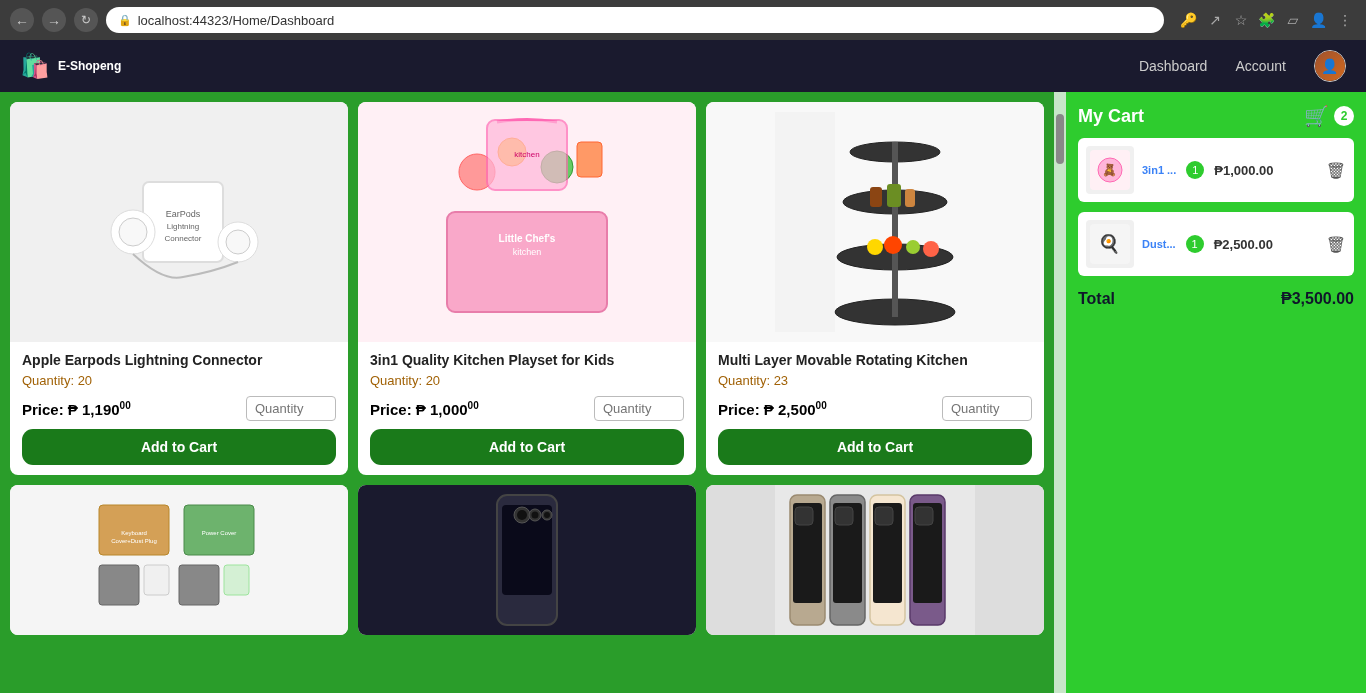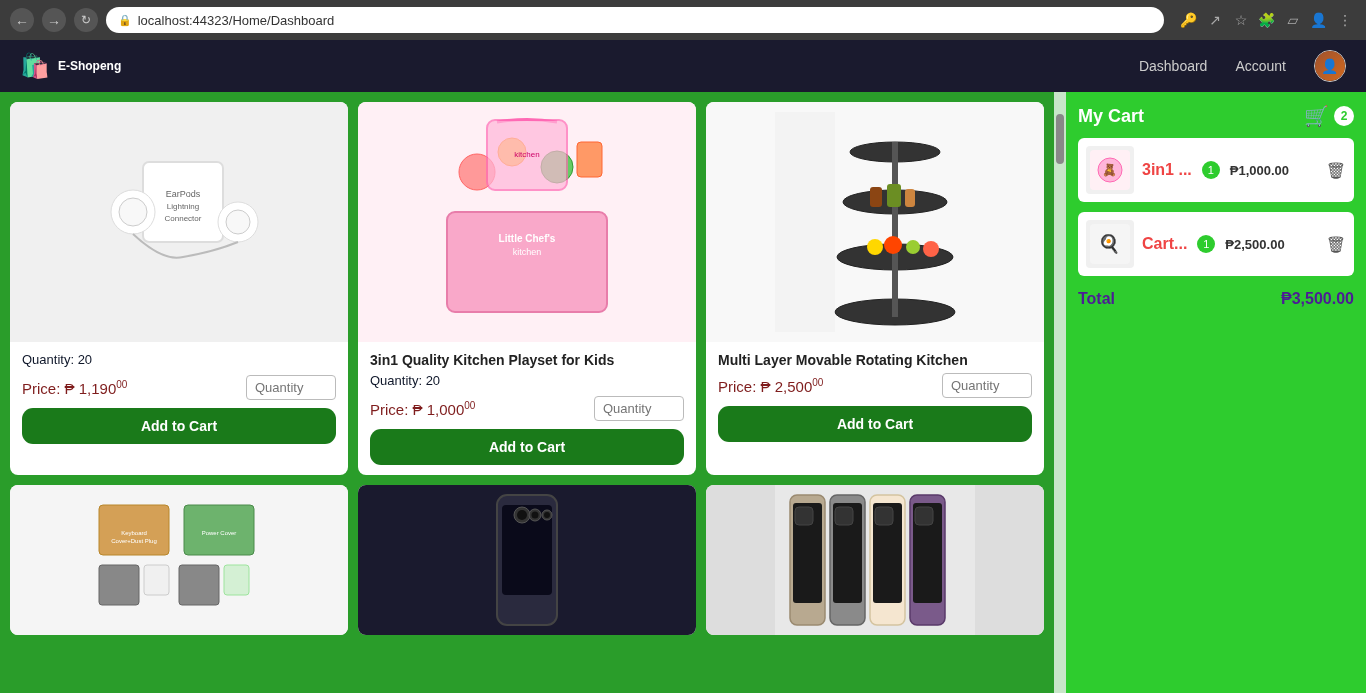--- a/index.html
+++ b/index.html
@@ -85,25 +85,25 @@
     .product-image-container {
       height: 240px;
       background: #f5f5f5;
       display: flex;
       align-items: center;
       justify-content: center;
       overflow: hidden;
     }
     .product-info { padding: 10px 12px; }
     .product-name { font-size: 14px; font-weight: bold; color: #222; margin-bottom: 5px; }
-    .product-quantity { font-size: 13px; color: #0f172a; margin-bottom: 8px; }
+    .product-quantity { font-size: 13px; color: #a16207; margin-bottom: 8px; }
     .product-price-row {
       display: flex; align-items: center; justify-content: space-between; margin-bottom: 8px;
     }
-    .product-price { color: #7f1d1d; font-size: 15px; font-weight: normal; }
+    .product-price { color: #000000; font-size: 15px; font-weight: bold; }
     .quantity-input {
       border: 1px solid #bbb; border-radius: 4px;
       padding: 4px 8px; font-size: 13px; color: #888;
       width: 90px; outline: none;
     }
     .add-to-cart-btn {
       width: 100%; padding: 10px;
       background: #1a7a1a; color: #fff;
       border: none; border-radius: 11px;
       font-size: 14px; cursor: pointer; font-weight: bold;
@@ -133,32 +133,32 @@
     .cart-item {
       background: #fff; border-radius: 6px;
       display: flex; align-items: center; padding: 8px; gap: 8px;
     }
     .cart-item-img {
       width: 48px; height: 48px; background: #f0f0f0;
       border-radius: 4px; display: flex; align-items: center; justify-content: center;
       font-size: 24px; flex-shrink: 0;
     }
     .cart-item-info { flex: 1; }
-    .cart-item-name { font-size: 16px; color: #ef4444; font-weight: bold; }
+    .cart-item-name { font-size: 11px; color: #3b82f6; font-weight: bold; }
     .cart-item-qty-badge {
       display: inline-flex; align-items: center; justify-content: center;
       background: #2ecc2e; color: #fff; border-radius: 50%;
       width: 18px; height: 18px; font-size: 11px; margin: 0 4px;
     }
     .cart-item-price { font-size: 13px; color: #333; font-weight: bold; }
     .cart-item-delete { color: #555; cursor: pointer; font-size: 16px; flex-shrink: 0; }
     .cart-item-row { display: flex; align-items: center; gap: 6px; }
     .cart-total-row {
       display: flex; justify-content: space-between; align-items: center;
-      color: #4c1d95; font-size: 16px; font-weight: bold; padding: 4px 0;
+      color: #0f172a; font-size: 16px; font-weight: bold; padding: 4px 0;
     }
   </style>
 </head>
 <body>
 
 <div class="browser-chrome">
   <button class="nav-btn">←</button>
   <button class="nav-btn">→</button>
   <button class="nav-btn reload-btn">↻</button>
   <div class="address-bar">
@@ -190,39 +190,40 @@
   </div>
 </div>
 
 <div class="main-layout">
 
   <div class="products-area">
     <div class="products-grid">
 
       <div class="product-card">
         <div class="product-image-container" style="background: #f0f0f0;">
-          <div style="width:100%;height:100%;display:flex;justify-content:center;margin-left:8px;">
+          <div style="width:100%;height:100%;display:flex;align-items:center;justify-content:center;margin-left:8px;">
             <svg width="200" height="200" viewBox="0 0 200 200">
               <rect width="200" height="200" fill="#f0f0f0"></rect>
 
               <rect x="60" y="60" width="80" height="80" rx="6" fill="#fff" stroke="#ddd" stroke-width="2"></rect>
               <text x="100" y="95" text-anchor="middle" font-size="9" fill="#666">EarPods</text>
               <text x="100" y="107" text-anchor="middle" font-size="8" fill="#666">Lightning</text>
               <text x="100" y="119" text-anchor="middle" font-size="8" fill="#666">Connector</text>
 
               <circle cx="50" cy="110" r="22" fill="#fff" stroke="#ddd" stroke-width="1"></circle>
               <circle cx="50" cy="110" r="14" fill="#f8f8f8" stroke="#ccc" stroke-width="1"></circle>
               <circle cx="155" cy="120" r="20" fill="#fff" stroke="#ddd" stroke-width="1"></circle>
               <circle cx="155" cy="120" r="12" fill="#f8f8f8" stroke="#ccc" stroke-width="1"></circle>
 
               <path d="M50 132 Q80 160 100 155 Q130 150 155 140" stroke="#bbb" stroke-width="2" fill="none"></path>
             </svg>
           </div>
         </div>
         <div class="product-info">
+          <div class="product-name">Apple Earpods Lightning Connector</div>
           <div class="product-quantity">Quantity: 20</div>
           <div class="product-price-row">
             <span class="product-price">
               Price: <span>₱ 1,190</span><sup style="font-size:10px">00</sup>
             </span>
             <input class="quantity-input" type="number" min="1" placeholder="Quantity" style="">
           </div>
           <button class="add-to-cart-btn">Add to Cart</button>
         </div>
       </div>
@@ -285,20 +286,21 @@
               <circle cx="118" cy="133" r="9" fill="#FF4500"></circle>
               <circle cx="138" cy="135" r="7" fill="#9ACD32"></circle>
               <circle cx="156" cy="137" r="8" fill="#FF6347"></circle>
 
               <rect x="0" y="0" width="60" height="220" fill="#e8e8e8" opacity="0.3"></rect>
             </svg>
           </div>
         </div>
         <div class="product-info">
           <div class="product-name">Multi Layer Movable Rotating Kitchen</div>
+          <div class="product-quantity">Quantity: 23</div>
           <div class="product-price-row">
             <span class="product-price">
               Price: <span>₱ 2,500</span><sup style="font-size:10px">00</sup>
             </span>
             <input class="quantity-input" type="number" min="1" placeholder="Quantity" style="">
           </div>
           <button class="add-to-cart-btn">Add to Cart</button>
         </div>
       </div>
 
@@ -394,21 +396,21 @@
 
     <div class="cart-item">
       <div class="cart-item-img">
         <svg width="40" height="40" viewBox="0 0 40 40">
           <rect width="40" height="40" fill="#f5f5f5" rx="4"></rect>
           <text x="20" y="26" text-anchor="middle" font-size="18">🍳</text>
         </svg>
       </div>
       <div class="cart-item-info">
         <div class="cart-item-row">
-          <span class="cart-item-name">Cart...</span>
+          <span class="cart-item-name">Dust...</span>
           <span class="cart-item-qty-badge">1</span>
           <span class="cart-item-price">₱2,500.00</span>
         </div>
       </div>
       <span class="cart-item-delete">🗑</span>
     </div>
 
     <div class="cart-total-row">
       <span>Total</span>
       <span>₱3,500.00</span>

